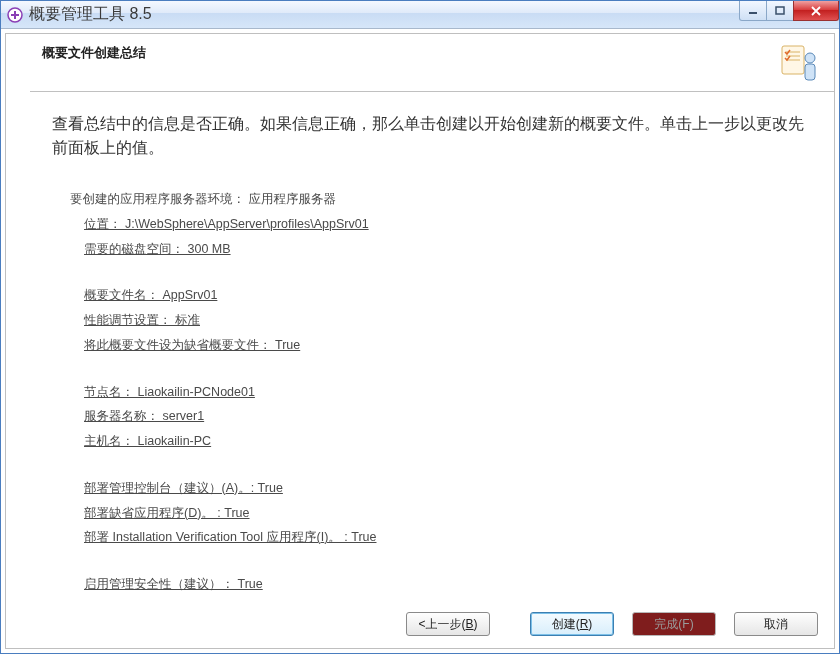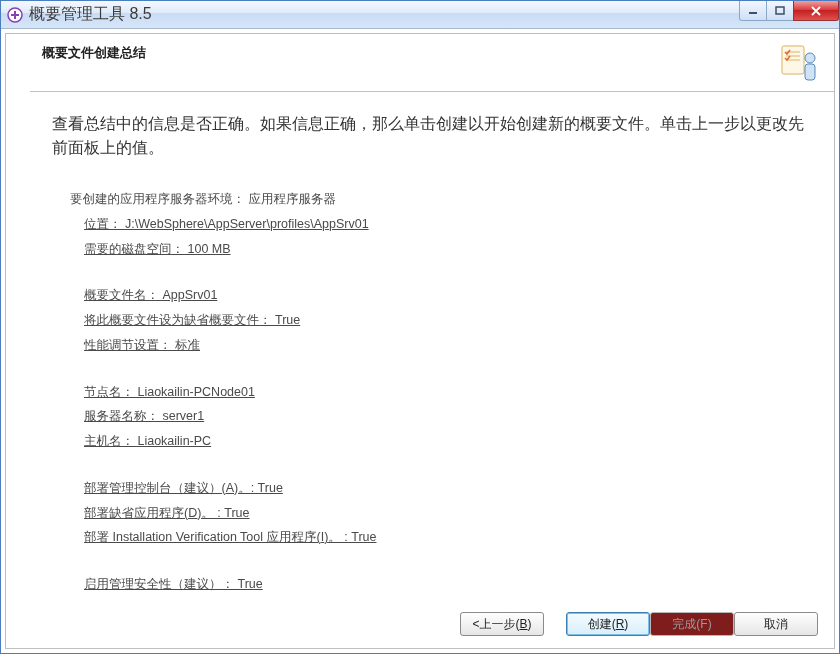--- a/index.html
+++ b/index.html
@@ -107,21 +107,21 @@
 }
 .summary-box .line { margin-bottom: 6px; }
 .summary-box .indent { padding-left: 14px; text-decoration: underline; }
 .summary-box .gap-large { height: 22px; }
 
 .button-bar {
   border-top: 1px solid #fff;
   padding: 10px 16px 12px 16px;
   display: flex;
   justify-content: flex-end;
-  gap: 0;
+  gap: 18px;
 }
 .btn {
   min-width: 84px;
   height: 24px;
   border: 1px solid #8a8a8a;
   background: linear-gradient(to bottom,#fefefe,#e6e6e6);
   border-radius: 3px;
   font-size: 12px;
   font-family: inherit;
   color: #222;
@@ -191,25 +191,25 @@
         </svg>
       </span>
     </div>
 
     <div class="body-panel">
       <div class="instruction">查看总结中的信息是否正确。如果信息正确，那么单击创建以开始创建新的概要文件。单击上一步以更改先前面板上的值。</div>
 
       <div class="summary-box">
         <div class="line">要创建的应用程序服务器环境： 应用程序服务器</div>
         <div class="line indent">位置： J:\WebSphere\AppServer\profiles\AppSrv01</div>
-        <div class="line indent">需要的磁盘空间： 100 MB</div>
+        <div class="line indent">需要的磁盘空间： 300 MB</div>
         <div class="gap-large"></div>
         <div class="line indent">概要文件名： AppSrv01</div>
+        <div class="line indent">性能调节设置： 标准</div>
         <div class="line indent">将此概要文件设为缺省概要文件： True</div>
-        <div class="line indent">性能调节设置： 标准</div>
         <div class="gap-large"></div>
         <div class="line indent">节点名： Liaokailin-PCNode01</div>
         <div class="line indent">服务器名称： server1</div>
         <div class="line indent">主机名： Liaokailin-PC</div>
         <div class="gap-large"></div>
         <div class="line indent">
           <span>部署管理控制台（建议）(</span><span class="u">A</span><span>)。: True</span>
         </div>
         <div class="line indent">
           <span>部署缺省应用程序(</span><span class="u">D</span><span>)。 : True</span>

